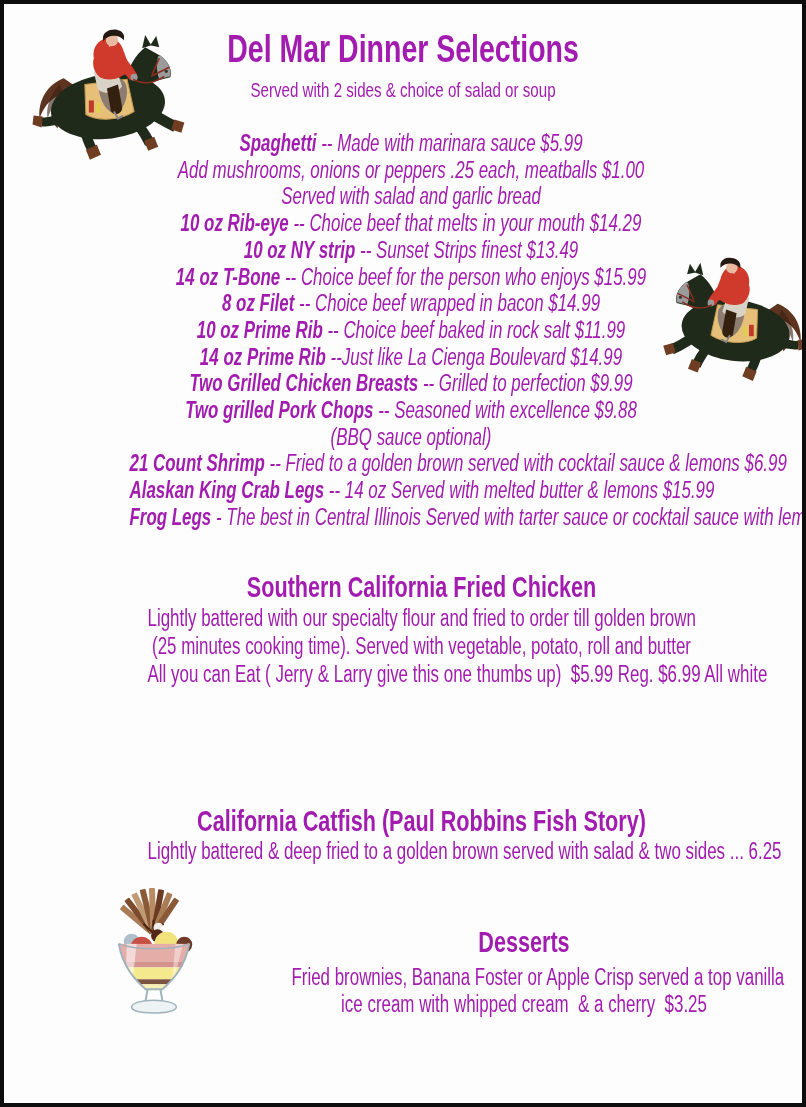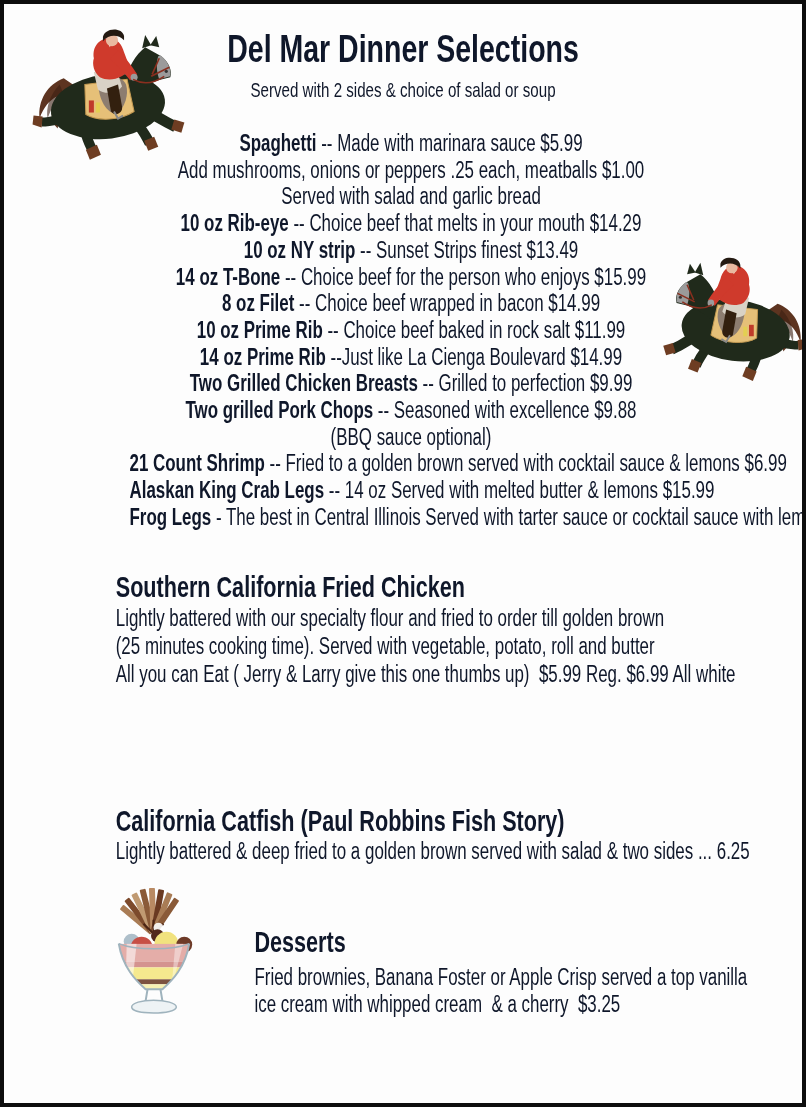--- a/index.html
+++ b/index.html
@@ -1,36 +1,36 @@
 <!DOCTYPE html>
 <html><head>
 <meta charset="utf-8">
 <style>
   html,body{margin:0;padding:0;background:#ffffff;}
   .page{
     position:relative;width:806px;height:1107px;box-sizing:border-box;
     background:#fdfdfd;border:4px solid #0d0d0d;overflow:hidden;
-    font-family:"Liberation Sans",sans-serif;color:#0f172a;
+    font-family:"Liberation Sans",sans-serif;color:#a21caf;
   }
   .title{
     position:absolute;left:0;right:0;top:24px;text-align:center;
     font-size:38px;font-weight:700;line-height:42px;
     transform:scaleX(.75);transform-origin:50% 50%;white-space:pre;
   }
   .subtitle{
     position:absolute;left:0;right:0;top:73px;text-align:center;
     font-size:21px;line-height:26px;transform:scaleX(.72);white-space:pre;
   }
-  .menu-list{position:absolute;left:16px;right:0;top:126px;}
+  .menu-list{position:absolute;left:16px;right:0;top:126px;font-style:italic;}
   .menu-list .line{
     text-align:center;font-size:23.5px;line-height:26.7px;
     transform:scaleX(.72);transform-origin:50% 50%;white-space:pre;
   }
   .line b{font-weight:700;}
-  .section{position:absolute;left:0;right:0;text-align:left;}
+  .section{position:absolute;left:0;right:0;text-align:center;padding-left:37px;}
   .section .heading{
     font-size:30px;font-weight:700;line-height:34px;
     transform:scaleX(.72);transform-origin:50% 50%;white-space:pre;
   }
   .section .line{
     font-size:23.5px;line-height:27px;
     transform:scaleX(.72);transform-origin:50% 50%;white-space:pre;
   }
   .sec-chicken{top:566px;}
   .sec-chicken .line{line-height:28px;}

